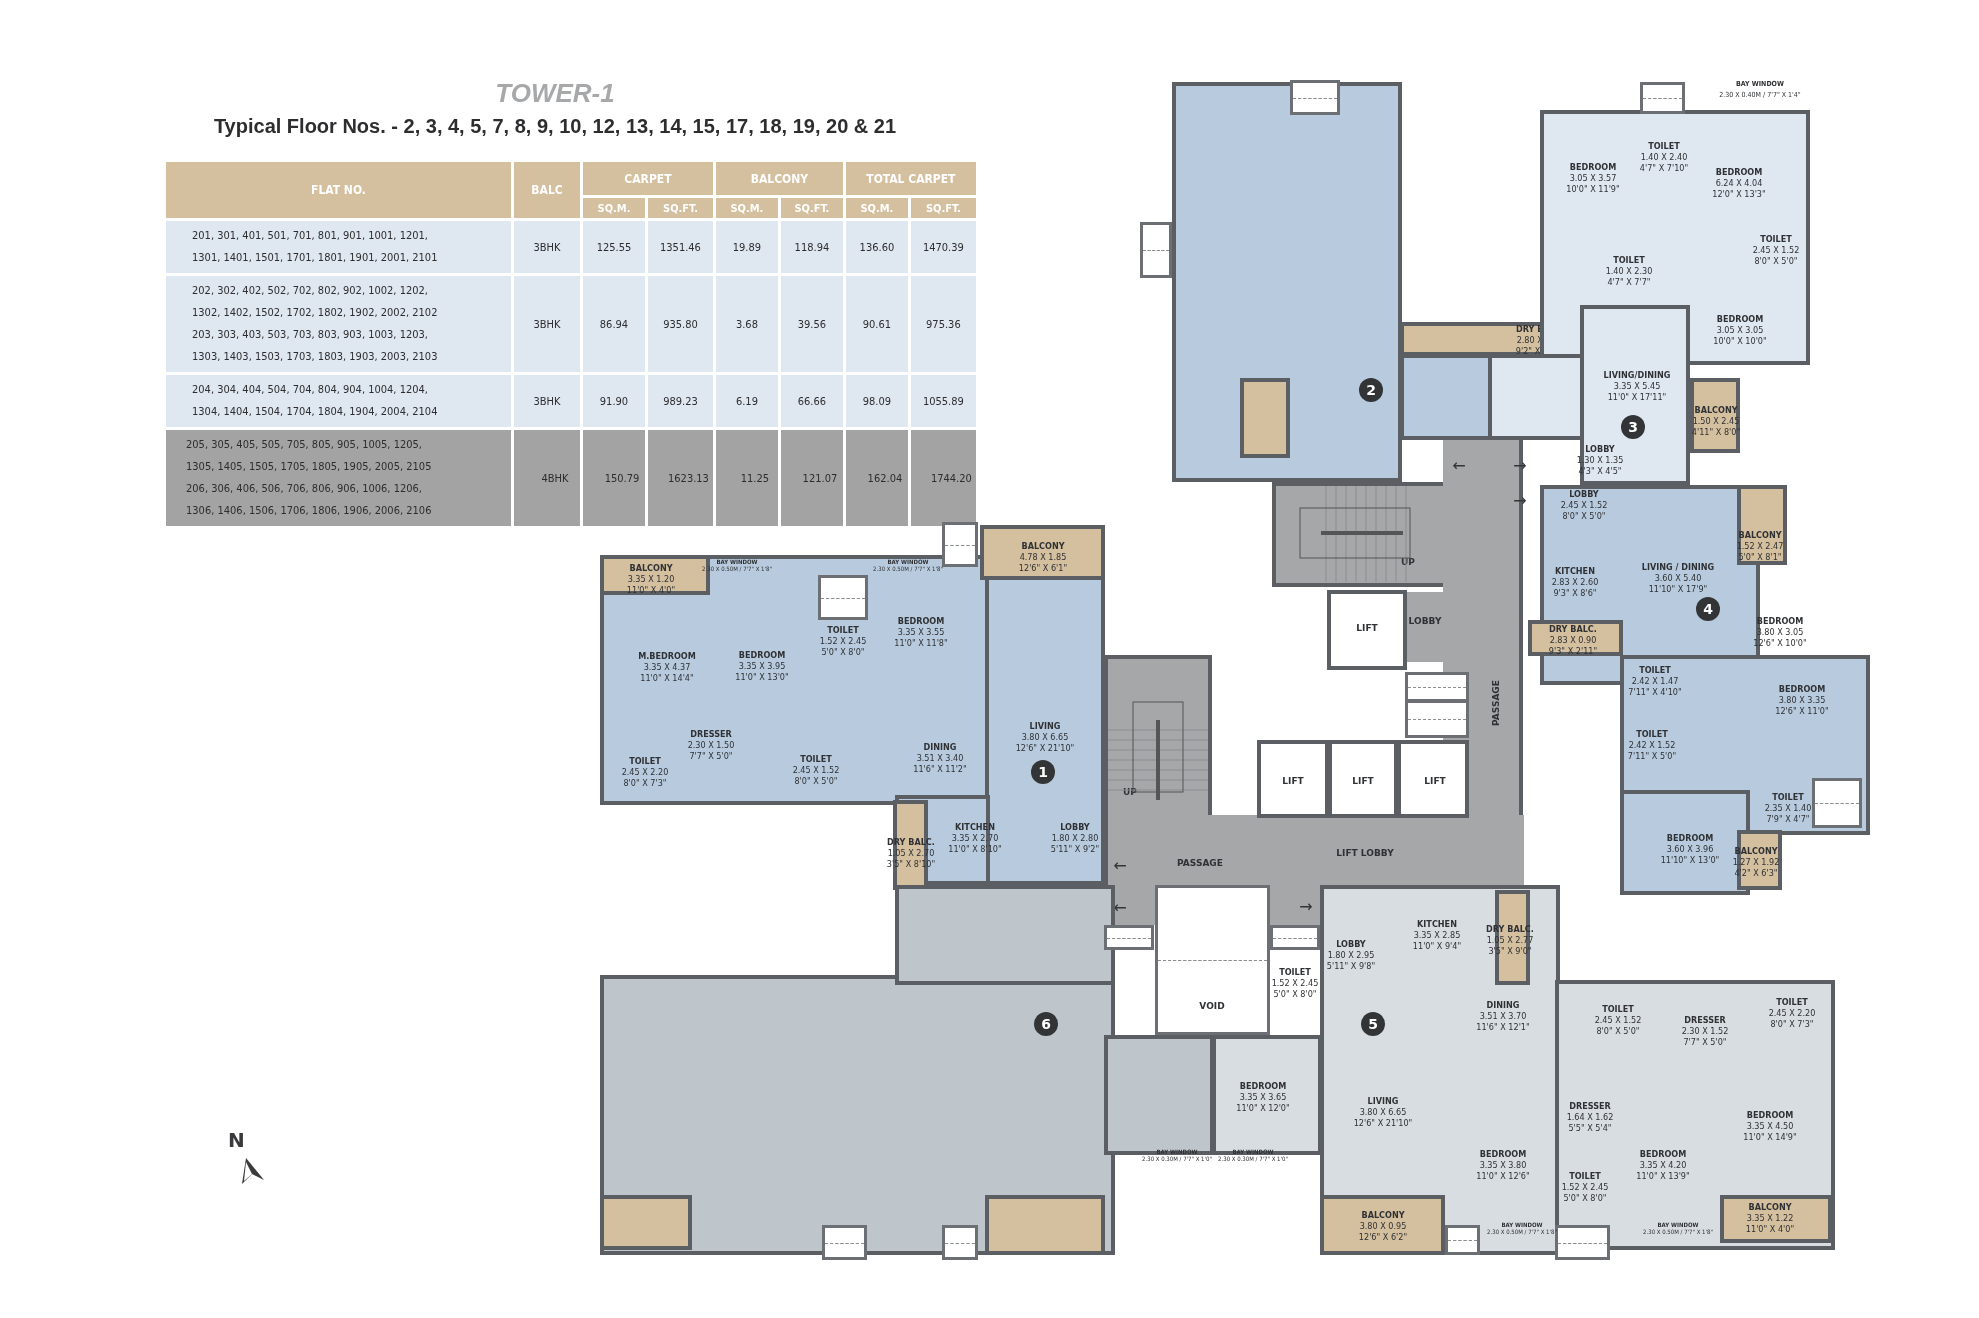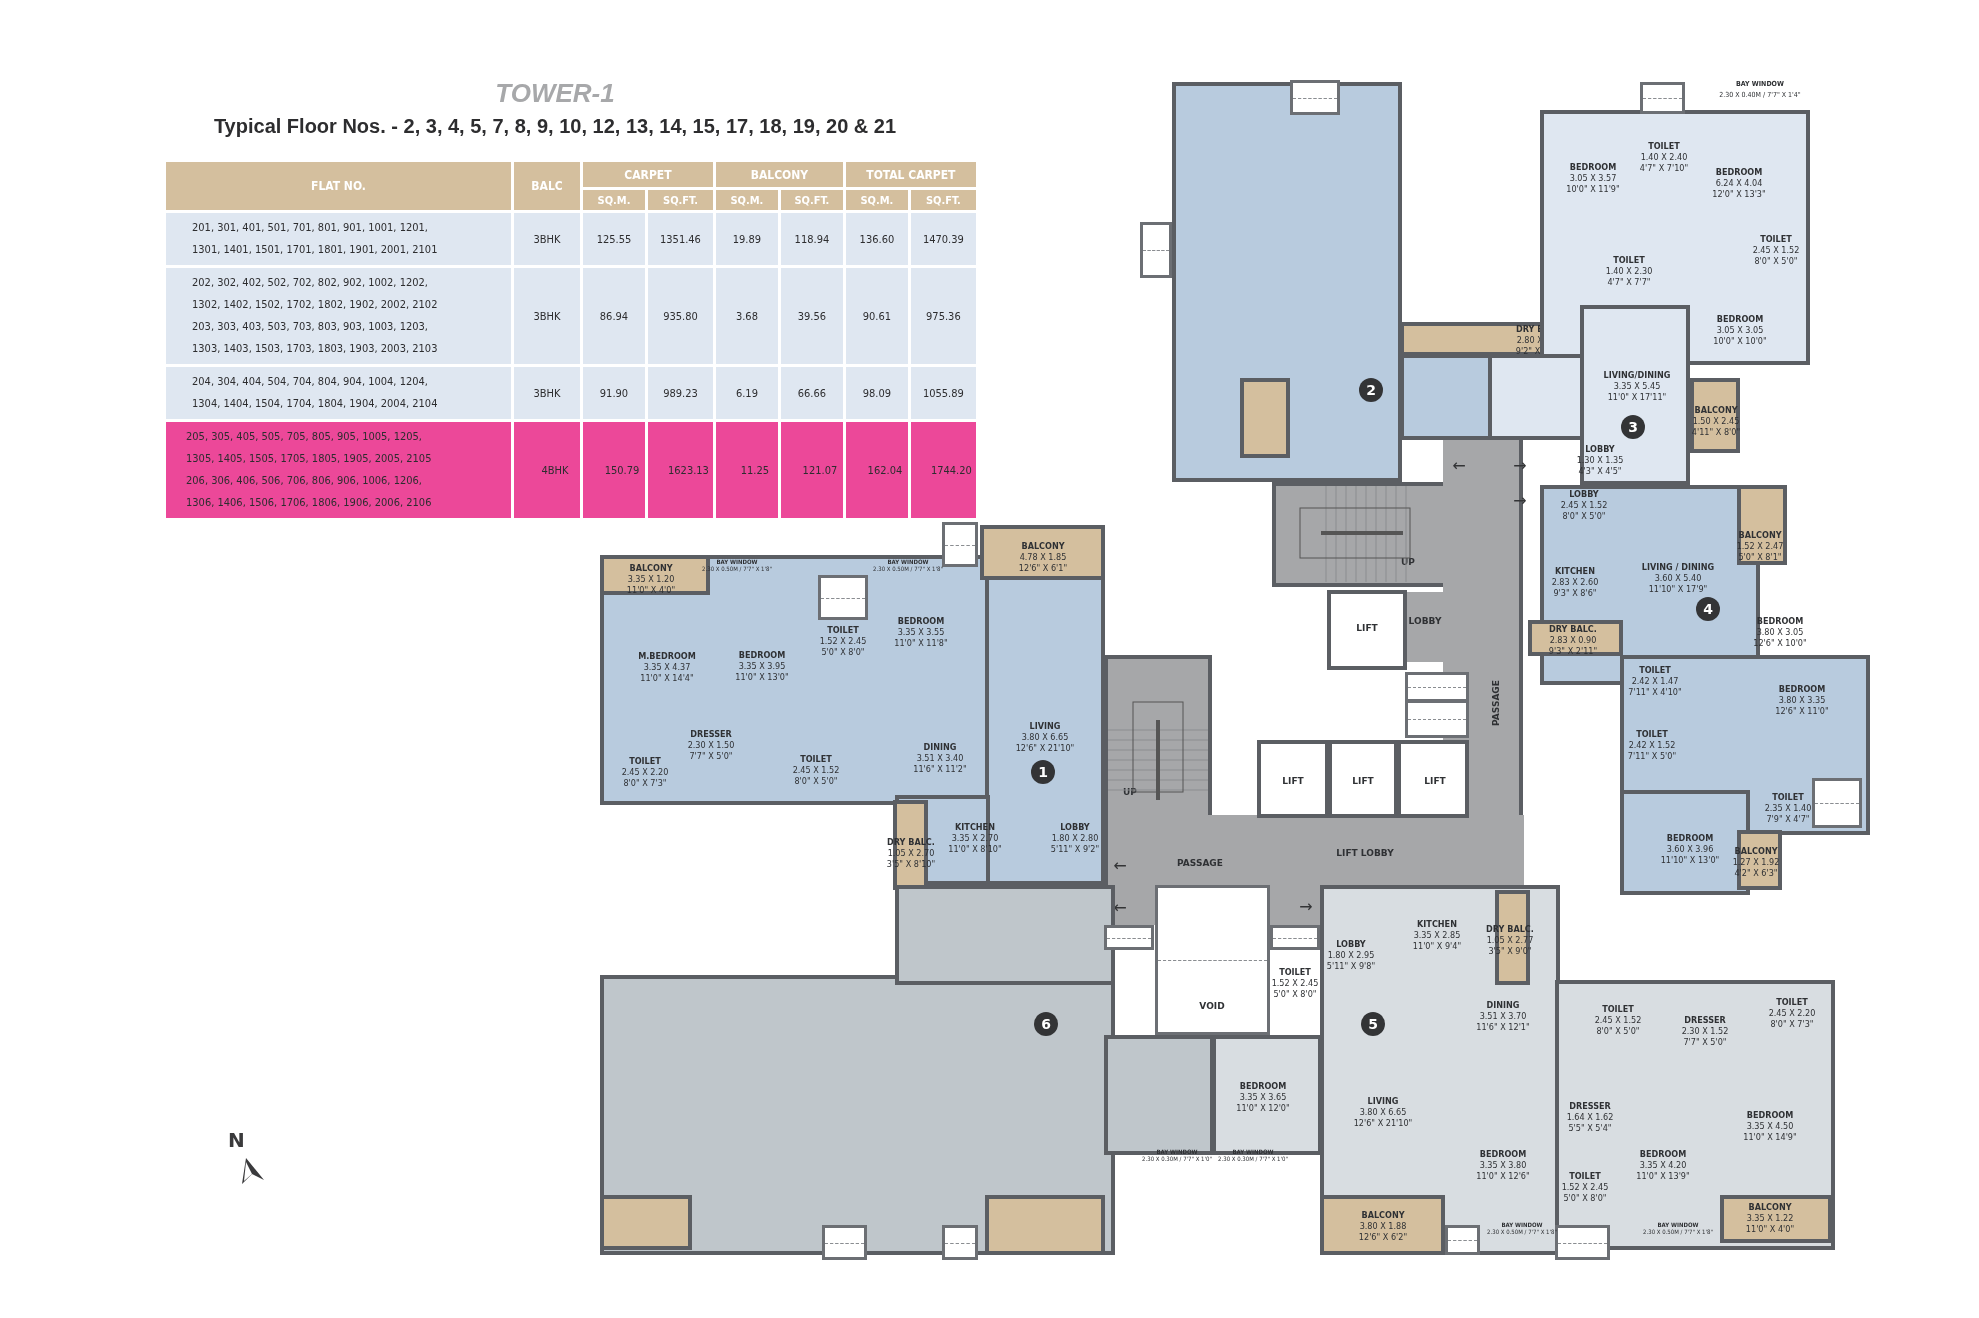--- a/index.html
+++ b/index.html
@@ -7,21 +7,21 @@
          font-family: "DejaVu Sans", sans-serif; color: #3a3a3c; }
   .abs { position: absolute; }
   .tower-title { left: 160px; top: 78px; width: 790px; text-align: center; font-size: 26px; font-weight: bold; color: #a7a8aa; font-family: "Liberation Sans", sans-serif; font-style: italic; }
   .floor-title { left: 160px; top: 115px; width: 790px; text-align: center; font-size: 20px; font-weight: bold; color: #2d2d2f; font-family: "Liberation Sans", sans-serif; }
   table.area { position: absolute; left: 163px; top: 159px; border-collapse: separate; border-spacing: 3px; font-family: "DejaVu Sans Condensed", "DejaVu Sans", sans-serif; }
   table.area th { background: #d4bf9e; color: #ffffff; font-weight: bold; font-size: 12px; text-align: center; padding: 2px 4px; }
   table.area th.sub { font-size: 11px; height: 20px; }
   table.area td { font-size: 11px; color: #2d2d2f; text-align: center; padding: 4px 4px; }
   table.area td.flats { text-align: left; padding-left: 26px; line-height: 22px; width: 345px; }
   table.area tr.r-blue td { background: #dfe7f1; }
-  table.area tr.r-grey td { background: #ec4899; padding-left: 20px; }
+  table.area tr.r-grey td { background: #a3a3a3; padding-left: 20px; }
   table.area td.num { width: 62px; }
   
   .room { position: absolute; border: 4px solid #5b5e63; }
   .u-blue { background: #b8cbde; }
   .u-lblue { background: #dfe7f1; }
   .u-grey { background: #bfc6cb; }
   .u-lgrey { background: #d8dde1; }
   .tan { background: #d4bf9e; }
   .core { background: #a6a7a9; }
   .white { background: #ffffff; }
@@ -37,21 +37,21 @@
 </style>
 </head>
 <body>
 
 <div class="abs tower-title">TOWER-1</div>
 <div class="abs floor-title">Typical Floor Nos. - 2, 3, 4, 5, 7, 8, 9, 10, 12, 13, 14, 15, 17, 18, 19, 20 &amp; 21</div>
 
 <table class="area">
   <thead>
     <tr>
-      <th rowspan="2" style="width:345px;height:48px">FLAT NO.</th>
+      <th rowspan="2" style="width:345px;height:56px">FLAT NO.</th>
       <th rowspan="2" style="width:66px">BALC</th>
       <th colspan="2">CARPET</th>
       <th colspan="2">BALCONY</th>
       <th colspan="2">TOTAL CARPET</th>
     </tr>
     <tr>
       <th class="sub">SQ.M.</th>
       <th class="sub">SQ.FT.</th>
       <th class="sub">SQ.M.</th>
       <th class="sub">SQ.FT.</th>
@@ -285,21 +285,21 @@
   <div class="shaft abs" style="left:1555px;top:1225px;width:55px;height:35px;"></div>
   <div class="badge" style="left:1373px;top:1024px;">5</div>
   <div class="label" style="left:1351px;top:955px;"><span class="n">LOBBY</span><span>1.80 X 2.95</span><br><span>5'11" X 9'8"</span></div>
   <div class="label" style="left:1437px;top:935px;"><span class="n">KITCHEN</span><span>3.35 X 2.85</span><br><span>11'0" X 9'4"</span></div>
   <div class="label" style="left:1510px;top:940px;"><span class="n">DRY BALC.</span><span>1.05 X 2.77</span><br><span>3'5" X 9'0"</span></div>
   <div class="label" style="left:1295px;top:983px;"><span class="n">TOILET</span><span>1.52 X 2.45</span><br><span>5'0" X 8'0"</span></div>
   <div class="label" style="left:1503px;top:1016px;"><span class="n">DINING</span><span>3.51 X 3.70</span><br><span>11'6" X 12'1"</span></div>
   <div class="label" style="left:1263px;top:1097px;"><span class="n">BEDROOM</span><span>3.35 X 3.65</span><br><span>11'0" X 12'0"</span></div>
   <div class="label" style="left:1383px;top:1112px;"><span class="n">LIVING</span><span>3.80 X 6.65</span><br><span>12'6" X 21'10"</span></div>
   <div class="label" style="left:1503px;top:1165px;"><span class="n">BEDROOM</span><span>3.35 X 3.80</span><br><span>11'0" X 12'6"</span></div>
-  <div class="label" style="left:1383px;top:1226px;"><span class="n">BALCONY</span><span>3.80 X 1.88</span><br><span>12'6" X 6'2"</span></div>
+  <div class="label" style="left:1383px;top:1226px;"><span class="n">BALCONY</span><span>3.80 X 0.95</span><br><span>12'6" X 6'2"</span></div>
   <div class="label" style="left:1618px;top:1020px;"><span class="n">TOILET</span><span>2.45 X 1.52</span><br><span>8'0" X 5'0"</span></div>
   <div class="label" style="left:1705px;top:1031px;"><span class="n">DRESSER</span><span>2.30 X 1.52</span><br><span>7'7" X 5'0"</span></div>
   <div class="label" style="left:1792px;top:1013px;"><span class="n">TOILET</span><span>2.45 X 2.20</span><br><span>8'0" X 7'3"</span></div>
   <div class="label" style="left:1590px;top:1117px;"><span class="n">DRESSER</span><span>1.64 X 1.62</span><br><span>5'5" X 5'4"</span></div>
   <div class="label" style="left:1585px;top:1187px;"><span class="n">TOILET</span><span>1.52 X 2.45</span><br><span>5'0" X 8'0"</span></div>
   <div class="label" style="left:1663px;top:1165px;"><span class="n">BEDROOM</span><span>3.35 X 4.20</span><br><span>11'0" X 13'9"</span></div>
   <div class="label" style="left:1770px;top:1126px;"><span class="n">BEDROOM</span><span>3.35 X 4.50</span><br><span>11'0" X 14'9"</span></div>
   <div class="label" style="left:1770px;top:1218px;"><span class="n">BALCONY</span><span>3.35 X 1.22</span><br><span>11'0" X 4'0"</span></div>
   <div class="label" style="left:1177px;top:1155px;font-size:6px;line-height:7px;"><span class="n">BAY WINDOW</span><span>2.30 X 0.30M / 7'7" X 1'0"</span></div>
   <div class="label" style="left:1253px;top:1155px;font-size:6px;line-height:7px;"><span class="n">BAY WINDOW</span><span>2.30 X 0.30M / 7'7" X 1'0"</span></div>

